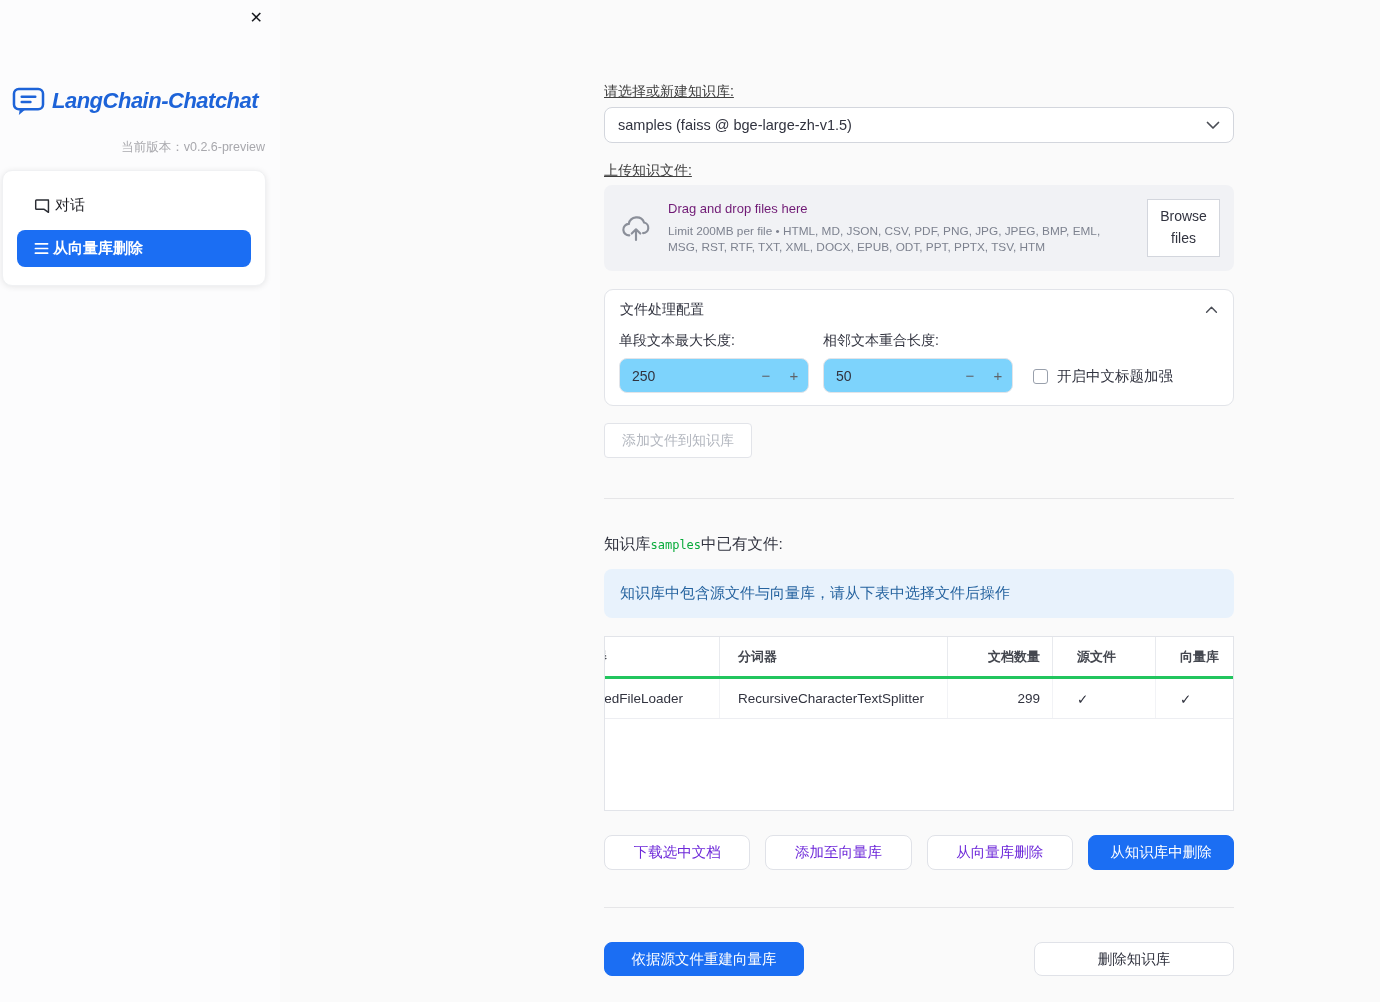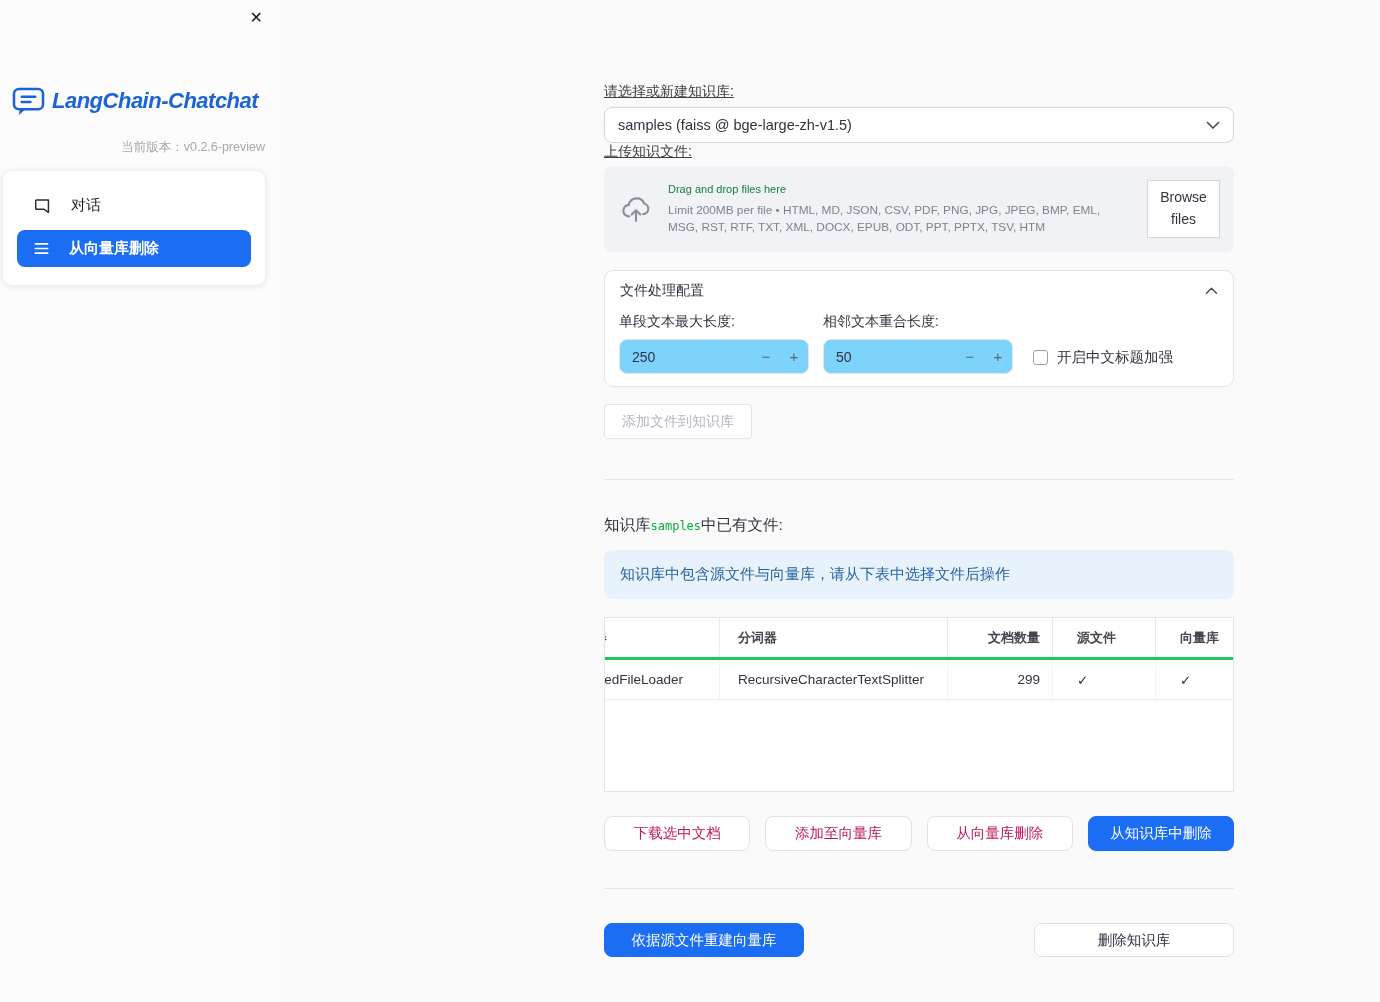--- a/index.html
+++ b/index.html
@@ -12,33 +12,33 @@
     overflow:hidden;
   }
 
   
   .sidebar { position:absolute; left:0; top:0; width:280px; height:1002px; background:#fcfcfd; }
   .close-btn { position:absolute; top:8px; right:15px; font-size:16px; color:#15171c; cursor:pointer; line-height:1; padding:2px; }
   .logo-row { position:absolute; top:86px; left:12px; display:flex; align-items:center; gap:7px; }
   .logo-text { font-size:22px; font-weight:bold; font-style:italic; color:#1d63d8; letter-spacing:-0.5px; white-space:nowrap; }
   .version { position:absolute; top:139px; right:15px; font-size:12.5px; color:#a8a8ad; }
   .menu-card { position:absolute; left:2px; right:14px; top:170px; background:#ffffff; border:1px solid #f0f1f3; border-radius:10px; box-shadow:0 1px 6px rgba(0,0,0,0.09); padding:12px 14px 18px 14px; }
-  .menu-item { display:flex; align-items:center; gap:20px; height:44px; padding:0 8px 0 17px; font-size:15px; color:#1d1d22; border-radius:8px; cursor:pointer;text-align:center; }
+  .menu-item { display:flex; align-items:center; gap:4px; height:44px; padding:0 8px 0 17px; font-size:15px; color:#1d1d22; border-radius:8px; cursor:pointer;text-align:center; }
   .menu-item.active { background:#1b6ef3; color:#ffffff; height:37px; margin-top:3px; font-weight:bold; }
 
   
   .main { position:absolute; left:604px; top:0; width:630px; }
   .field-label { font-size:14px; color:#404040; line-height:17px;text-decoration:underline; }
   .lbl-kb { margin-top:83px; }
   .selectbox { margin-top:7px; height:36px; background:#ffffff; border:1px solid #d3d6dd; border-radius:8px; display:flex; align-items:center; justify-content:space-between; padding:0 13px; font-size:14.5px; cursor:pointer; }
 
-  .lbl-upload { }
+  .lbl-upload { margin-top:19px; }
   .upload-zone { margin-top:6px; background:#f1f2f5; border-radius:8px; height:86px; display:flex; align-items:center; padding:0 14px 0 16px; gap:16px; }
   .upload-texts { flex:1; }
-  .drag-text { font-size:11px; color:#15803d; margin-bottom:7px; }
+  .drag-text { font-size:13px; color:#701a75; margin-bottom:7px; }
   .limit-text { font-size:11.8px; color:#7d828f; line-height:1.38; max-width:478px; }
   .browse-btn { width:73px; min-height:52px; background:#ffffff; border:1px solid #d3d6dd; border-radius:0; font-size:14px; color:#31333f; display:flex; align-items:center; justify-content:center; text-align:center; padding:6px; line-height:1.55; cursor:pointer; }
 
   .expander { margin-top:18px; background:#ffffff; border:1px solid #e2e4e9; border-radius:9px; }
   .expander-header { height:40px; display:flex; align-items:center; justify-content:space-between; padding:0 15px; font-size:14px; cursor:pointer; }
   .expander-body { display:flex; padding:2px 14px 12px 14px; }
   .num-col { width:190px; margin-right:14px; }
   .num-label { font-size:14px; line-height:17px; margin-bottom:9px; }
   .num-input { height:35px; border:1px solid #e2e4e9; background:#7dd3fc; border-radius:8px; display:flex; align-items:center; }
   .num-value { flex:1; padding:0 12px; font-size:14px; color:#31333f; }
@@ -68,21 +68,21 @@
   .t-body-row { height:40px; border-bottom:1px solid #edeef2; }
   .t-body-row .t-cell { border-right:1px solid #f2f3f6; color:#31333f; }
   .t-body-row .t-cell:last-child { border-right:none; }
   .c2 { padding-left:18px; }
   .c3 { justify-content:flex-end; padding-right:12px; padding-left:0; }
   .c4, .c5 { padding-left:24px; }
 
   .btn-row { margin-top:24px; display:flex; gap:15px; }
   .btn { height:35px; border-radius:8px; font-size:14.5px; display:flex; align-items:center; justify-content:center; cursor:pointer; }
   .btn.flex { flex:1; }
-  .btn.secondary { background:#ffffff; border:1px solid #e0e2e8; color:#be185d; }
+  .btn.secondary { background:#ffffff; border:1px solid #e0e2e8; color:#6d28d9; }
   .btn.secondary.dark { color:#31333f; }
   .btn.primary { background:#1b6ef3; border:1px solid #1b6ef3; color:#ffffff; }
 
   .bottom-row { margin-top:34px; display:flex; justify-content:space-between; }
   .btn.w200 { width:200px; height:34px; }
 
   svg { display:block; }
 </style>
 </head>
 <body>

